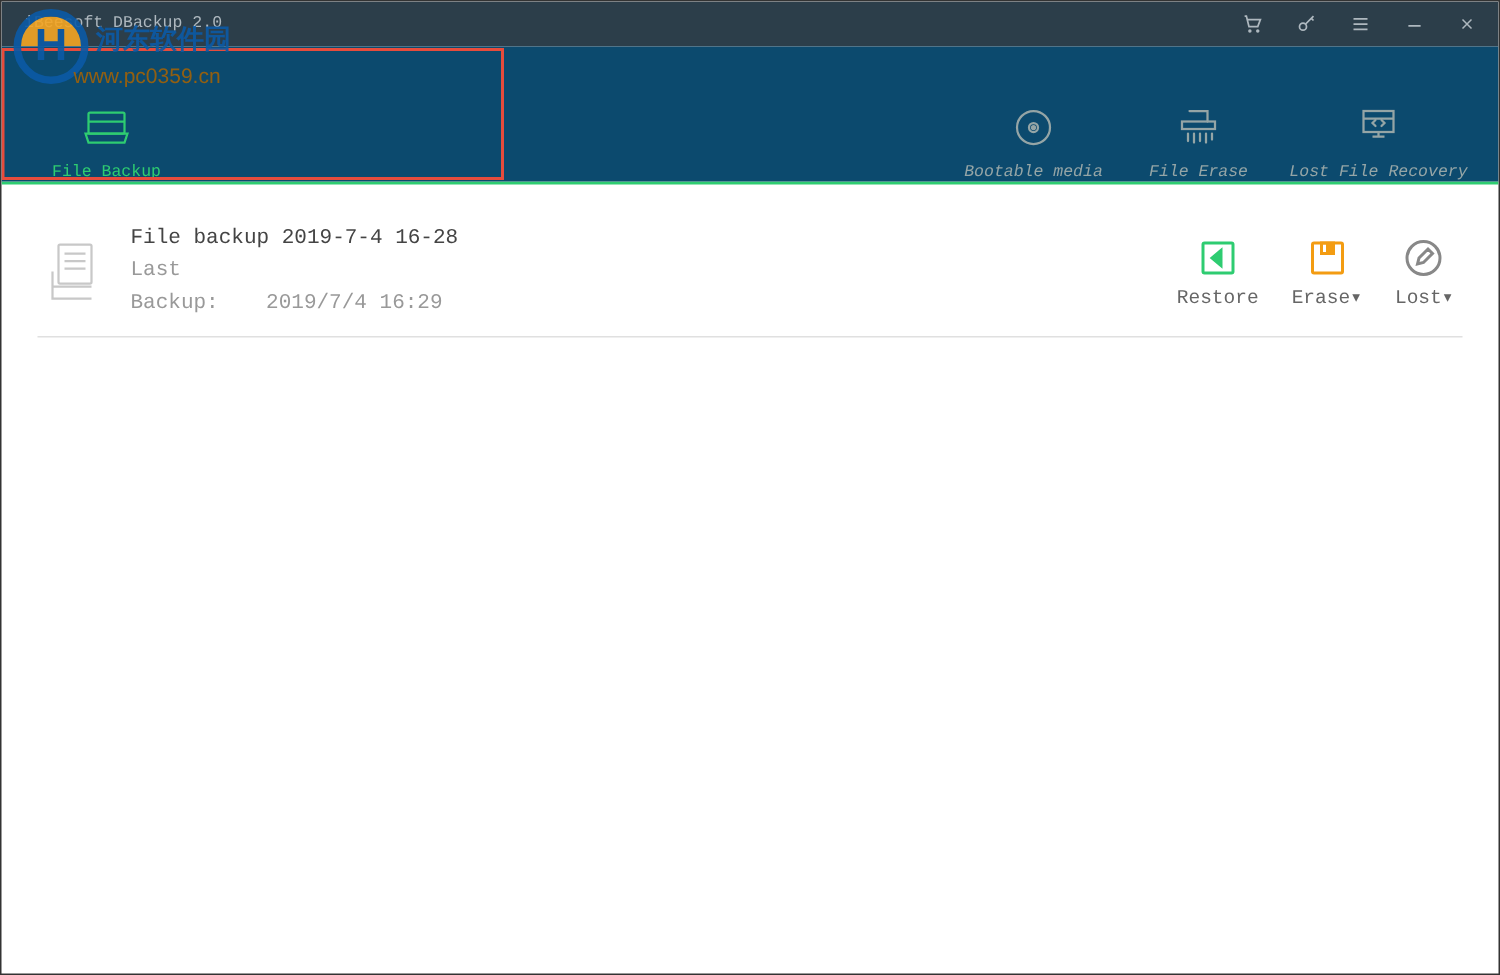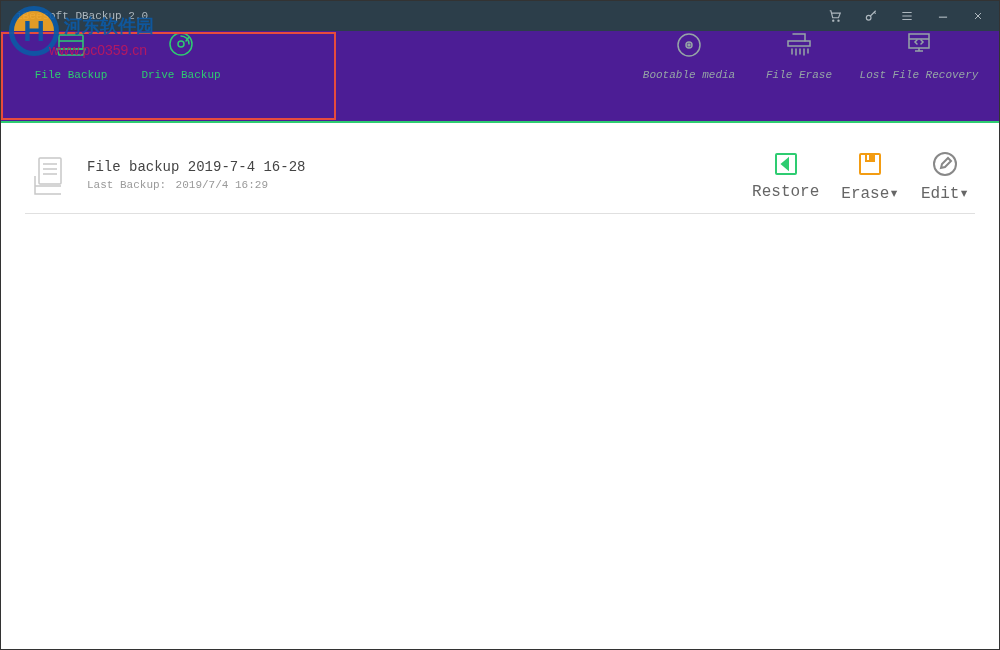--- a/index.html
+++ b/index.html
@@ -2,45 +2,45 @@
 <html><head>
 <meta charset="utf-8">
 <style>
 * { margin:0; padding:0; box-sizing:border-box; }
 body { font-family:"Courier New",monospace; background:#fff; }
 .window { width:1000px; height:650px; border:1px solid #333; background:#fff; position:relative; overflow:hidden; }
 .titlebar { height:30px; background:#2c3e4a; display:flex; align-items:center; justify-content:space-between; padding:0 15px; }
 .title-text { color:#aeb8bf; font-size:11px; font-family:"Courier New",monospace; }
 .win-controls { display:flex; gap:22px; align-items:center; }
 .win-ctrl { color:#aeb8bf; cursor:pointer; font-size:14px; display:flex; align-items:center; }
-.toolbar { height:90px; background:#4c1d95; display:flex; align-items:flex-start; padding:0 15px; position:relative;gap:36px; }
+.toolbar { height:90px; background:#0c4a6e; display:flex; align-items:flex-end; padding:0 15px; position:relative;gap:36px; }
 .tool-group { display:flex; gap:0; }
 .tool-btn { display:flex; flex-direction:column; align-items:center; justify-content:center; width:110px; gap:10px; cursor:pointer; }
 .tool-icon { width:30px; height:28px; display:flex; align-items:center; justify-content:center; }
 .tool-label { font-size:11px; font-family:"Courier New",monospace; white-space:nowrap; }
 .green { color:#2ecc71; }
 .grey { color:#95a5a6; }
 .right-tools { margin-left:auto; display:flex;font-style:italic; }
 .highlight-box { position:absolute; left:0; top:1px; width:335px; height:88px; border:2px solid #e74c3c; pointer-events:none; }
 .divider { height:2px; background:#2ecc71; }
 .content { padding:18px 24px; }
 .backup-card { display:flex; align-items:center; gap:20px; padding:10px 6px; border-bottom:1px solid #e0e0e0; }
 .card-icon { width:36px; height:42px; }
 .card-info { flex:1; }
 .card-title { font-size:14px; color:#444; font-family:"Courier New",monospace; margin-bottom:2px; }
-.card-meta { font-size:11px; color:#999; font-family:"Courier New",monospace; line-height:1.6; }
+.card-meta { font-size:14px; color:#999; font-family:"Courier New",monospace; line-height:1.6; }
 .card-meta .lbl { display:inline-block; width:82px; }
 .card-actions { display:flex; gap:22px; align-items:flex-start; }
 .action-btn { display:flex; flex-direction:column; align-items:center; gap:6px; cursor:pointer; }
-.action-lbl { font-size:16px; color:#666; font-family:"Courier New",monospace; }
+.action-lbl { font-size:13px; color:#666; font-family:"Courier New",monospace; }
 .watermark { position:absolute; top:5px; left:8px; pointer-events:none; opacity:0.9; }
 .wm-circle { width:50px; height:50px; border:5px solid #0b5aa6; border-radius:50%; position:relative; display:flex; align-items:center; justify-content:center; background:linear-gradient(#f5a623 50%, transparent 50%); }
 .wm-h { font-size:30px; font-weight:bold; color:#0b5aa6; font-family:Arial; }
 .wm-text { position:absolute; top:8px; left:55px; font-size:18px; font-weight:bold; color:#0b5aa6; font-family:"SimSun",serif; white-space:nowrap; }
-.wm-url { position:absolute; top:36px; left:40px; font-size:14px; color:#be185d; font-family:Arial; white-space:nowrap; }
+.wm-url { position:absolute; top:36px; left:40px; font-size:14px; color:#a16207; font-family:Arial; white-space:nowrap; }
 </style>
 </head>
 <body>
 
 <div class="window">
 
   <div class="titlebar">
     <span class="title-text">iBeesoft DBackup 2.0</span>
     <div class="win-controls">
       <span class="win-ctrl">
@@ -77,31 +77,20 @@
   <div class="toolbar">
     <div class="tool-group">
       <div class="tool-btn">
         <span class="tool-icon">
             <svg width="30" height="28" viewBox="0 0 30 28" fill="none" stroke="#2ecc71" stroke-width="1.5">
               <rect x="3" y="4" width="24" height="14" rx="1"></rect>
               <path d="M3 10h24M1 18h28l-2 6H3z"></path>
             </svg>
           </span>
         <span class="tool-label green">File Backup</span>
-      </div>
-      <div class="tool-btn">
-        <span class="tool-icon">
-            <svg width="30" height="28" viewBox="0 0 30 28" fill="none" stroke="#2ecc71" stroke-width="1.5">
-              <circle cx="15" cy="13" r="11"></circle>
-              <circle cx="15" cy="13" r="3"></circle>
-              <path d="M15 5a8 8 0 018 8" stroke-linecap="round"></path>
-              <path d="M20 10l3-4" stroke-linecap="round"></path>
-            </svg>
-          </span>
-        <span class="tool-label green">Drive Backup</span>
       </div>
     </div>
     <div class="right-tools">
       <div class="tool-btn">
         <span class="tool-icon">
             <svg width="28" height="28" viewBox="0 0 28 28" fill="none" stroke="#95a5a6" stroke-width="1.5">
               <circle cx="14" cy="14" r="11"></circle>
               <circle cx="14" cy="14" r="3"></circle>
               <circle cx="14" cy="14" r="1" fill="#95a5a6"></circle>
             </svg>
@@ -161,21 +150,21 @@
               <rect x="9" y="3" width="8" height="7" fill="none"></rect>
               <rect x="13" y="4" width="2" height="5" fill="#f39c12"></rect>
             </svg>
           <span class="action-lbl">Erase▾</span>
         </div>
         <div class="action-btn">
           <svg width="26" height="26" viewBox="0 0 26 26" fill="none" stroke="#888" stroke-width="2">
               <circle cx="13" cy="13" r="11"></circle>
               <path d="M9 17l1-4 6-6 3 3-6 6z"></path>
             </svg>
-          <span class="action-lbl">Edit▾</span>
+          <span class="action-lbl">Lost▾</span>
         </div>
       </div>
     </div>
   </div>
 
   <div class="watermark">
     <div class="wm-circle">
         <span class="wm-h">H</span>
       </div>
     <div class="wm-text">河东软件园</div>

